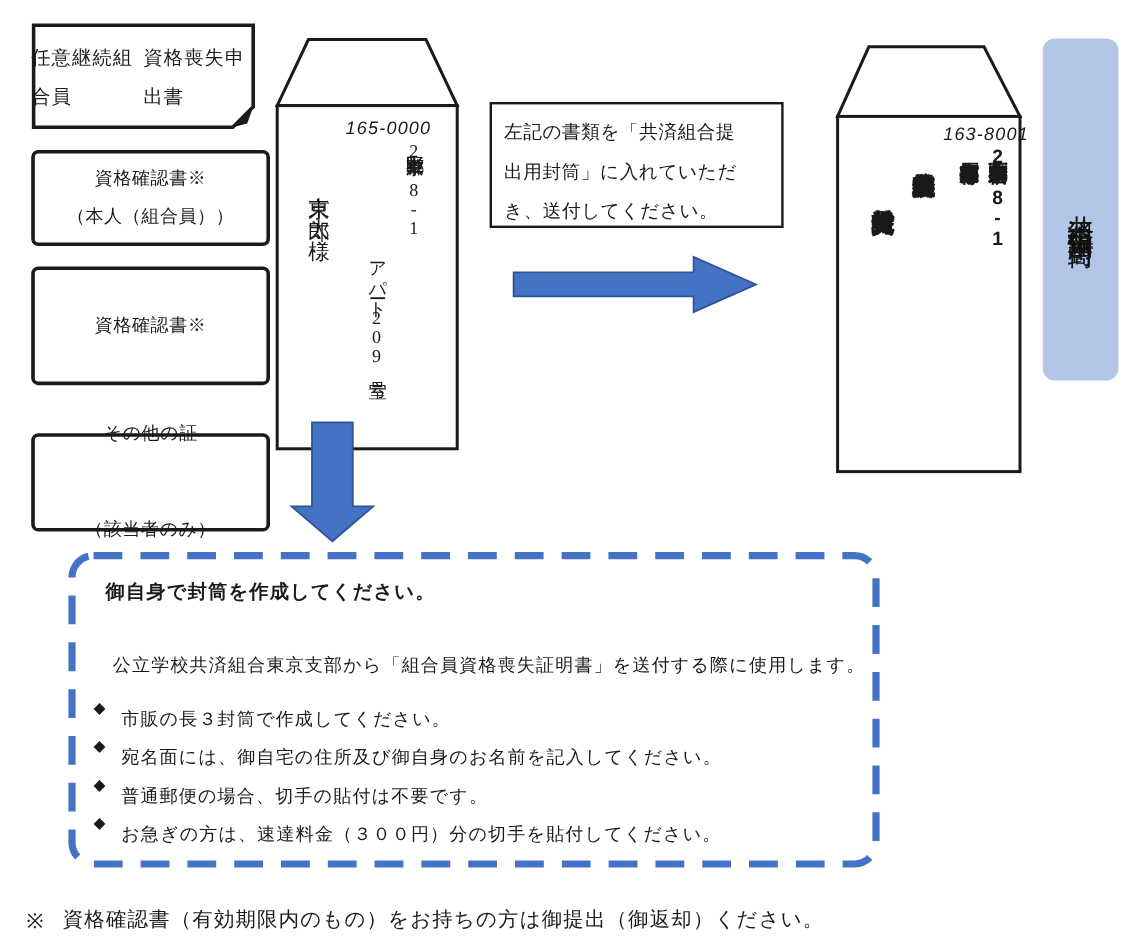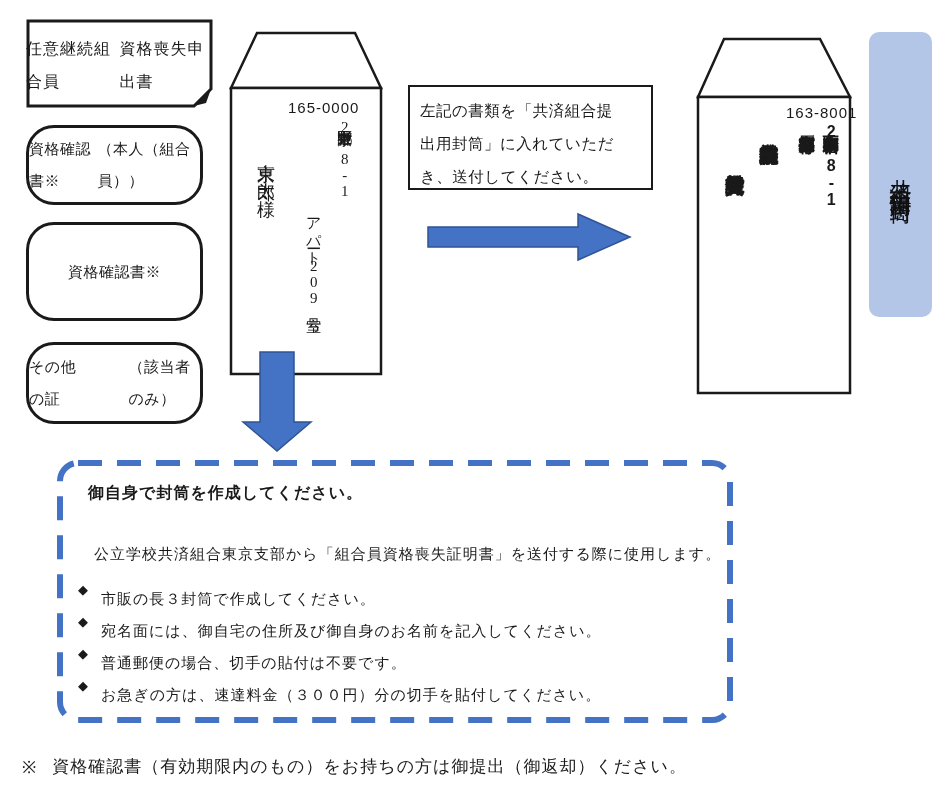--- a/index.html
+++ b/index.html
@@ -5,26 +5,26 @@
   html,body{margin:0;padding:0;background:#fff;}
   .canvas{position:relative;width:937px;height:793px;background:#ffffff;overflow:hidden;
           font-family:"Liberation Serif", serif;color:#1a1a1a;}
   .abs{position:absolute;}
   svg{display:block;}
 
   
   .note-box-text{position:absolute;left:26px;top:27px;width:187px;height:76px;
     display:flex;flex-direction:row;align-items:center;justify-content:center;
     font-size:16px;line-height:33px;letter-spacing:1px;}
-  .round-box{position:absolute;left:26px;width:177px;border:3px solid #1a1a1a;border-radius:28px;
-    background:#fff;display:flex;flex-direction:row;align-items:center;justify-content:center;
+  .round-box{position:absolute;left:26px;width:199px;border:3px solid #1a1a1a;border-radius:6px;
+    background:#fff;display:flex;flex-direction:column;align-items:center;justify-content:center;
     font-size:15px;line-height:32px;letter-spacing:0.5px;box-sizing:border-box;}
 
   
-  .postal{position:absolute;font-family:"Liberation Sans", sans-serif;font-size:15px;letter-spacing:1px;}
+  .postal{position:absolute;font-family:"Liberation Sans", sans-serif;font-size:15px;letter-spacing:1px;font-style:italic;}
   .vtext{position:absolute;writing-mode:vertical-rl;text-orientation:upright;line-height:1.05;}
   .v-mincho{font-family:"Liberation Serif", serif;}
   .v-gothic{font-family:"Liberation Sans", sans-serif;font-weight:bold;}
 
   
   .instr-box{position:absolute;left:408px;top:85px;width:245px;height:105px;box-sizing:border-box;
     border:2.5px solid #1a1a1a;background:#fff;padding:7px 9px 16px 10px;
     font-size:15.5px;line-height:33px;letter-spacing:0.5px;}
 
   
@@ -61,21 +61,21 @@
     <div>資格喪失申出書</div>
   </div>
 
   <div class="round-box" style="top:125px;height:80px;">
     <div>資格確認書※</div>
     <div>（本人（組合員））</div>
   </div>
   <div class="round-box" style="top:222px;height:99px;">
     <div>資格確認書※</div>
   </div>
-  <div class="round-box" style="top:342px;height:82px;gap:48px;">
+  <div class="round-box" style="top:361px;height:82px;gap:48px;">
     <div>その他の証</div>
     <div>（該当者のみ）</div>
   </div>
 
   <svg class="abs" style="left:229px;top:30px;" width="155" height="348">
     <polygon points="2,58 28,3 126,3 152,58" fill="#ffffff" stroke="#1a1a1a" stroke-width="2.5"></polygon>
     <rect x="2" y="58" width="150" height="286" fill="#ffffff" stroke="#1a1a1a" stroke-width="2.5"></rect>
   </svg>
   <div class="postal" style="left:288px;top:99px;">165-0000</div>
   <div class="vtext v-mincho" style="left:336px;top:119px;font-size:15px;">東京都中野区中野2-8-1</div>

